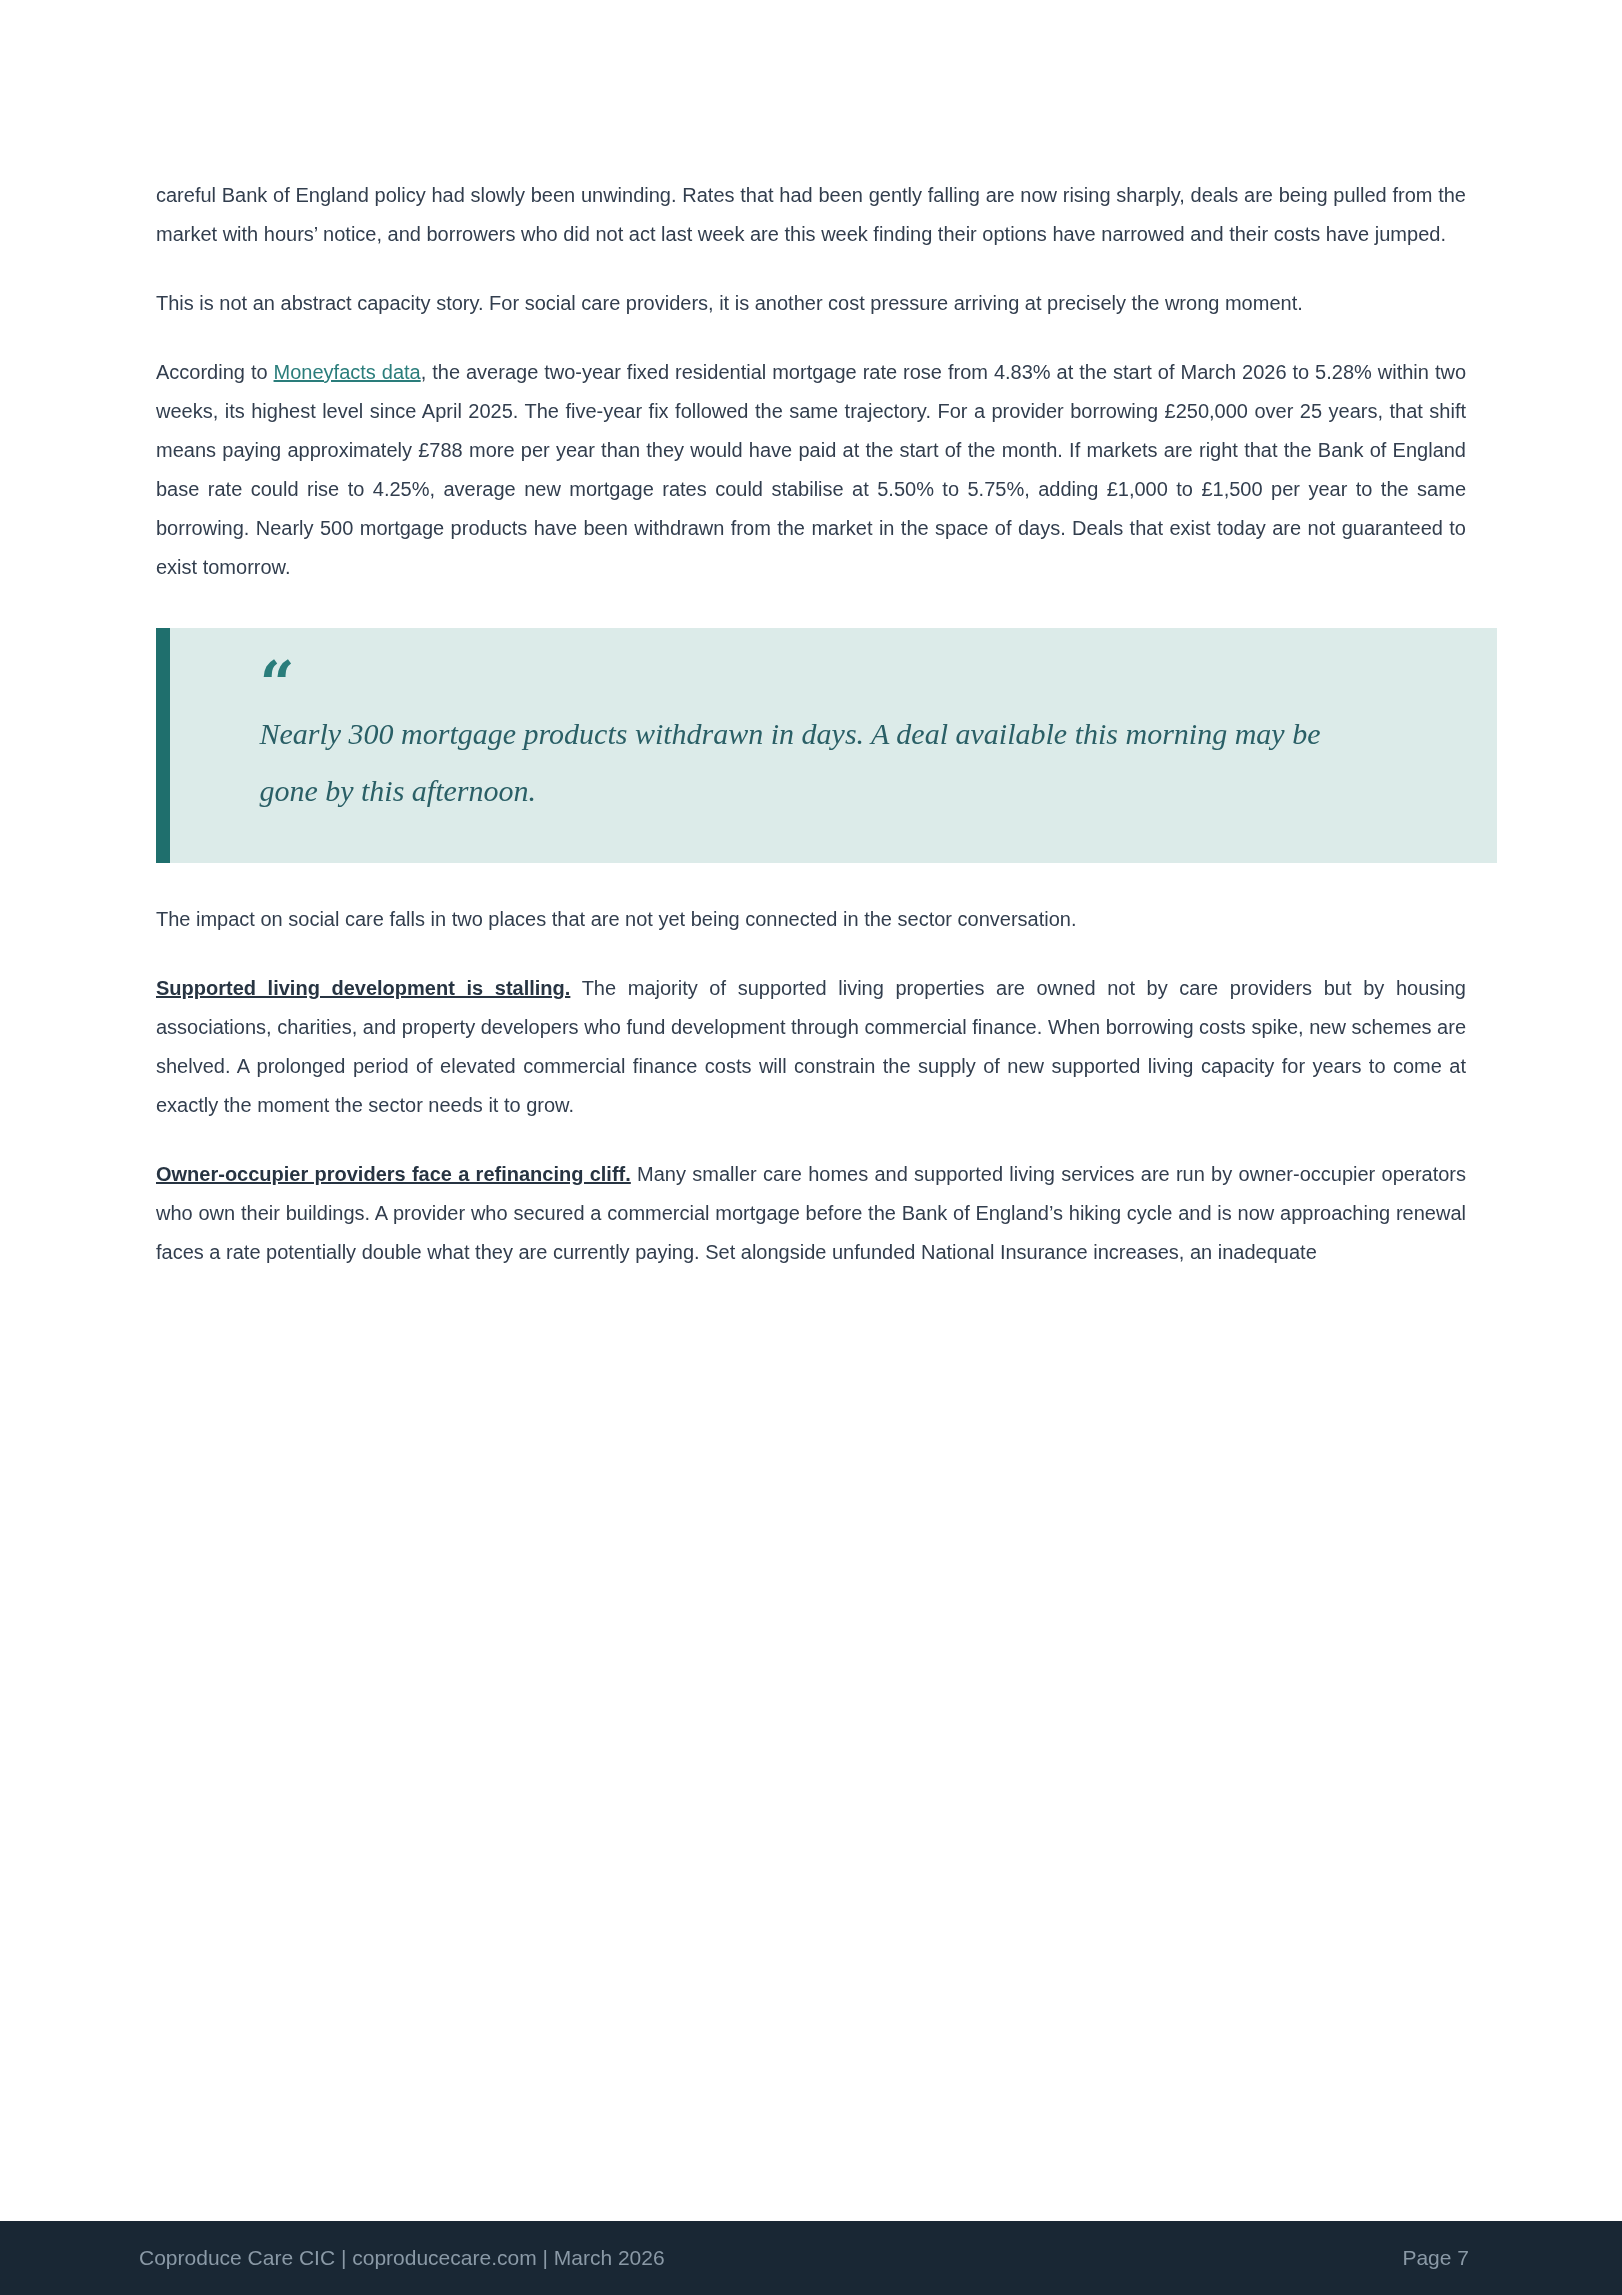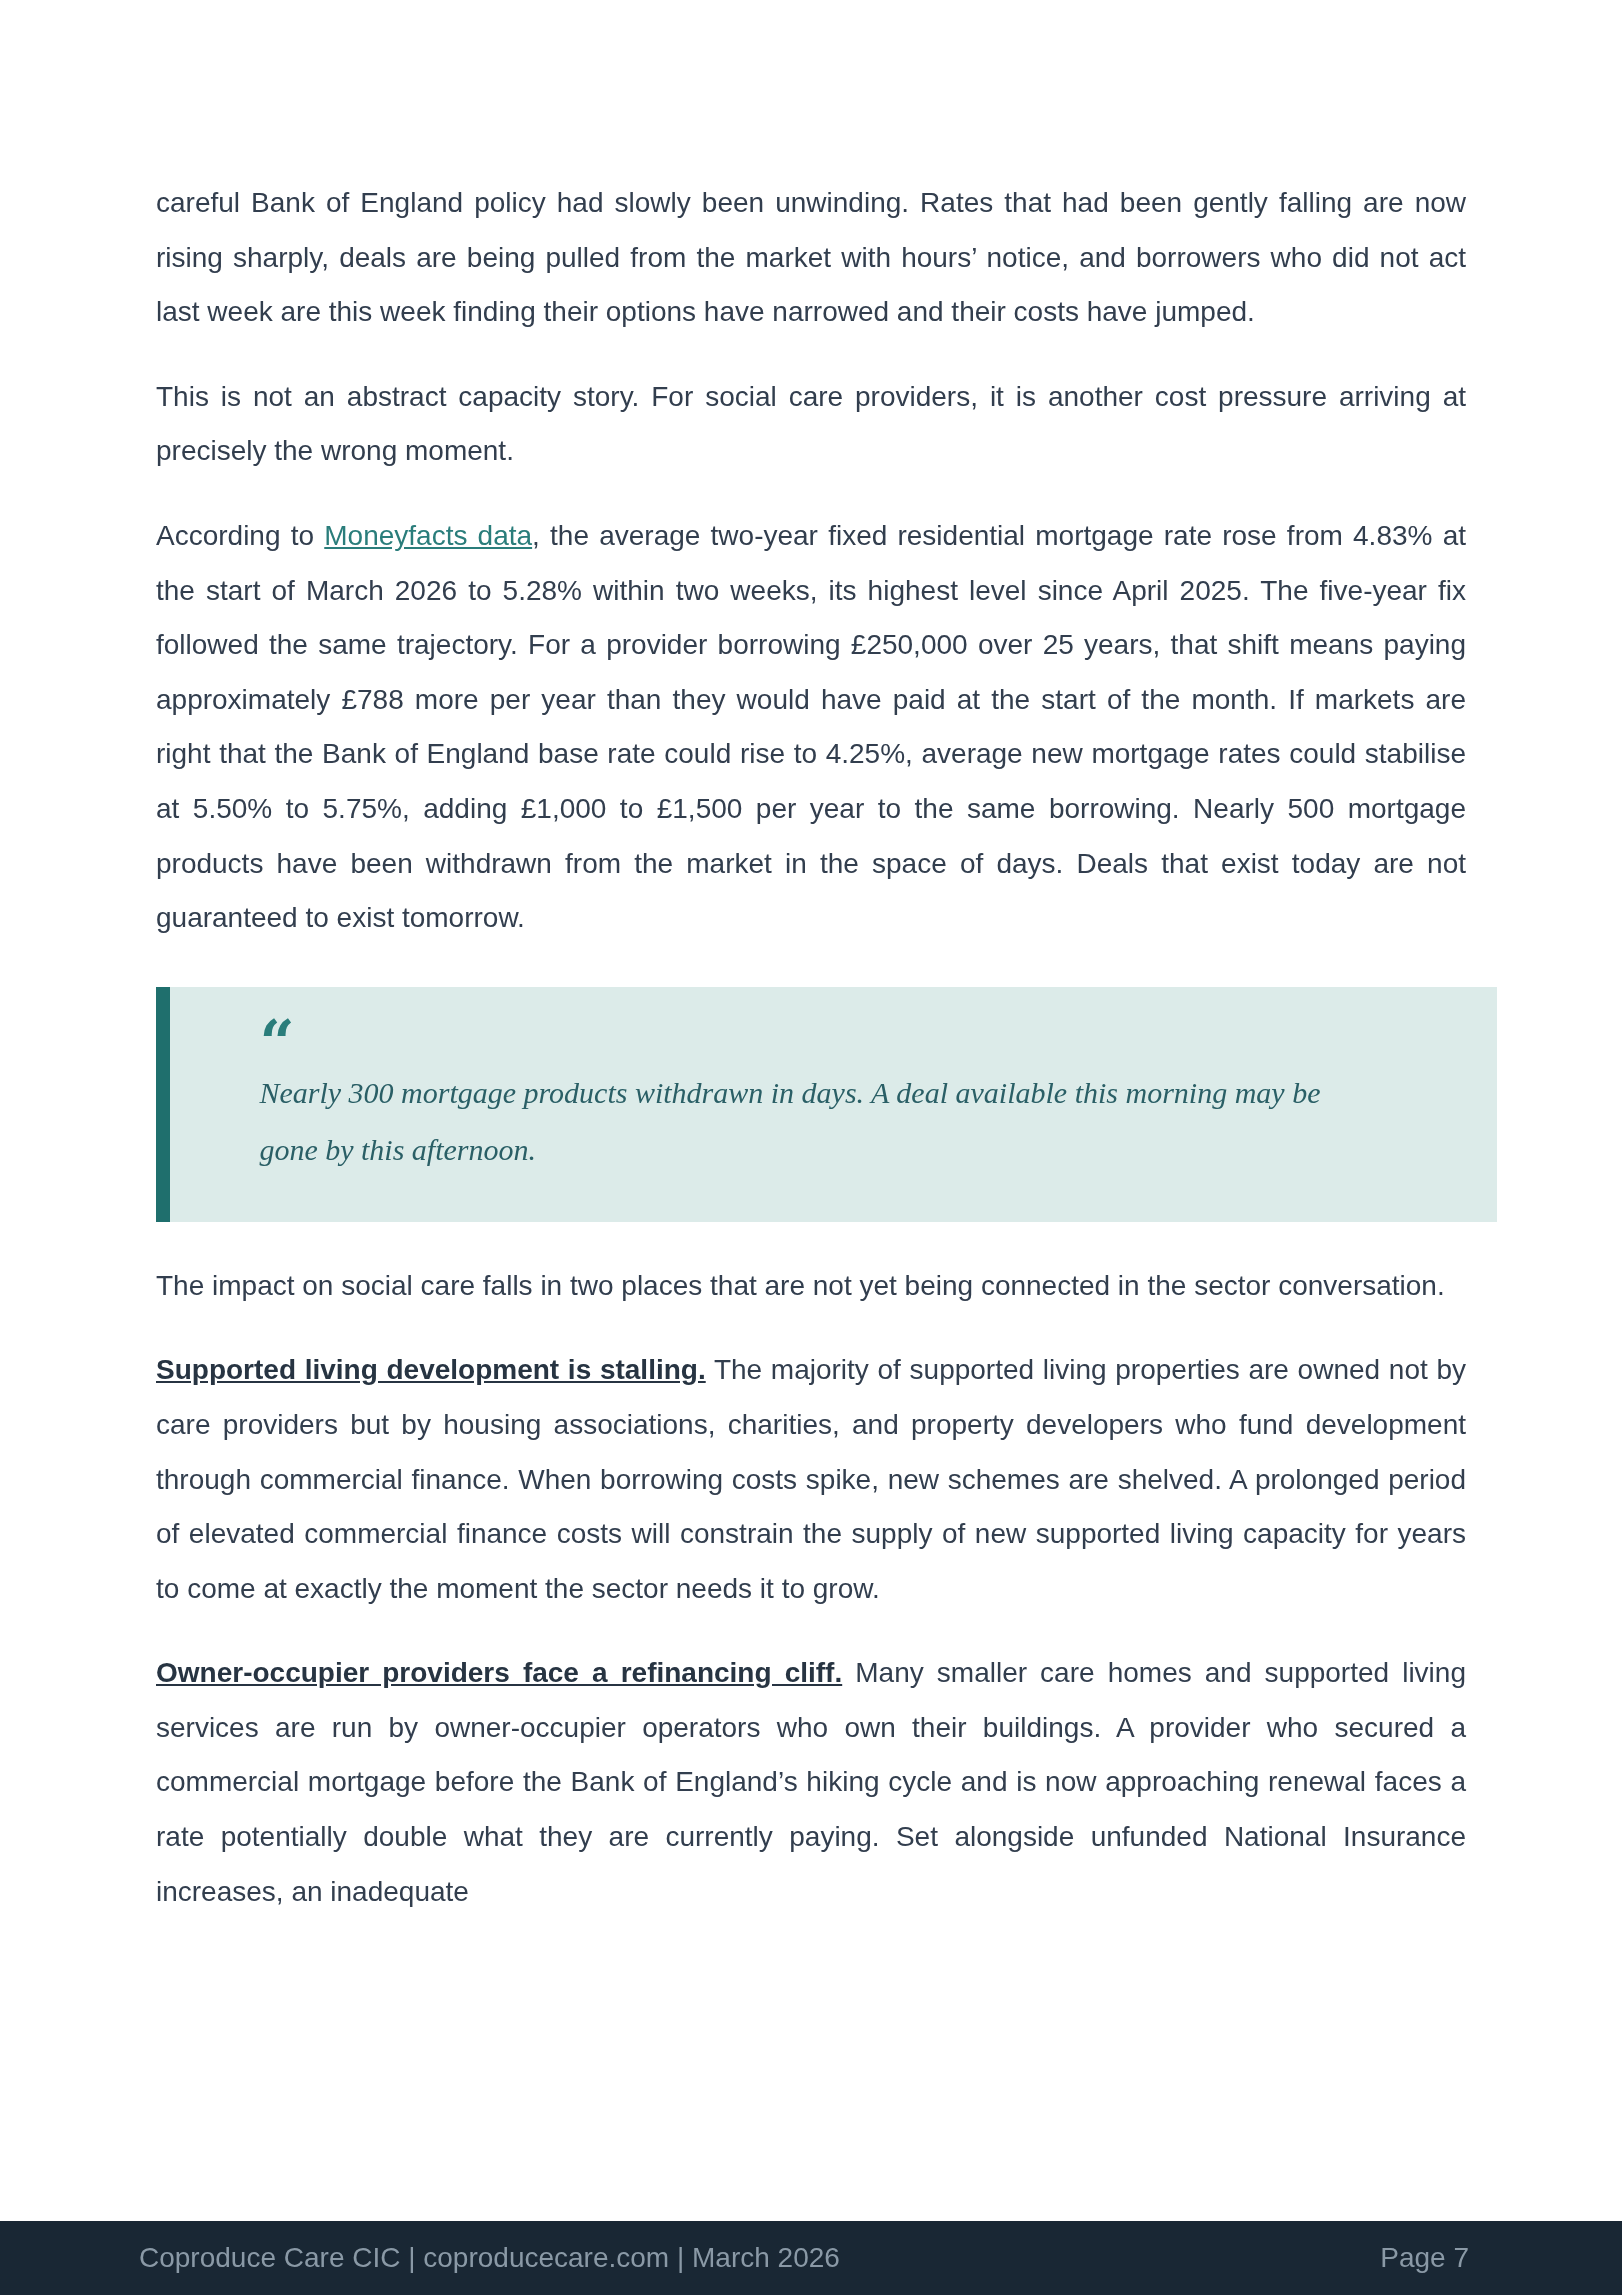--- a/index.html
+++ b/index.html
@@ -14,21 +14,21 @@
     overflow: hidden;
   }
   .content {
     position: absolute;
     top: 0;
     left: 156px;
     width: 1310px;
     padding-top: 176px;
   }
   .body-para {
-    font-size: 28px;
+    font-size: 20px;
     line-height: 1.95;
     text-align: justify;
     margin-bottom: 30px;
     color: #323e4e;
   }
   .body-para strong {
     font-weight: 700;
     color: #273442;
     text-decoration: underline;
   }
@@ -71,21 +71,21 @@
     position: absolute;
     left: 0;
     bottom: 0;
     width: 100%;
     height: 74px;
     background: #192734;
     display: flex;
     align-items: center;
     justify-content: space-between;
     padding: 0 154px 0 139px;
-    font-size: 28px;
+    font-size: 21px;
     color: #8a99a6;
   }
   .footer-left { color: #8a99a6; }
   .footer-right { color: #8a99a6; margin-left: 40px; }
 </style>
 </head>
 <body>
 
 <div class="page">
 

